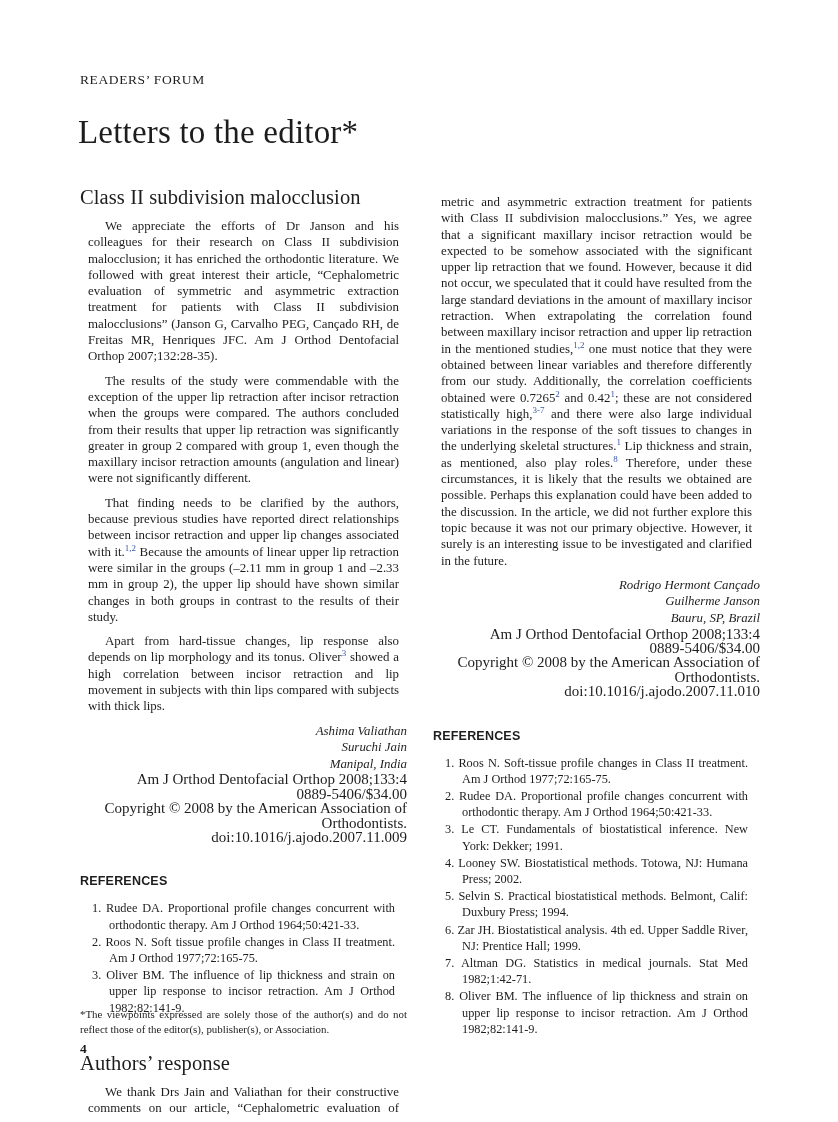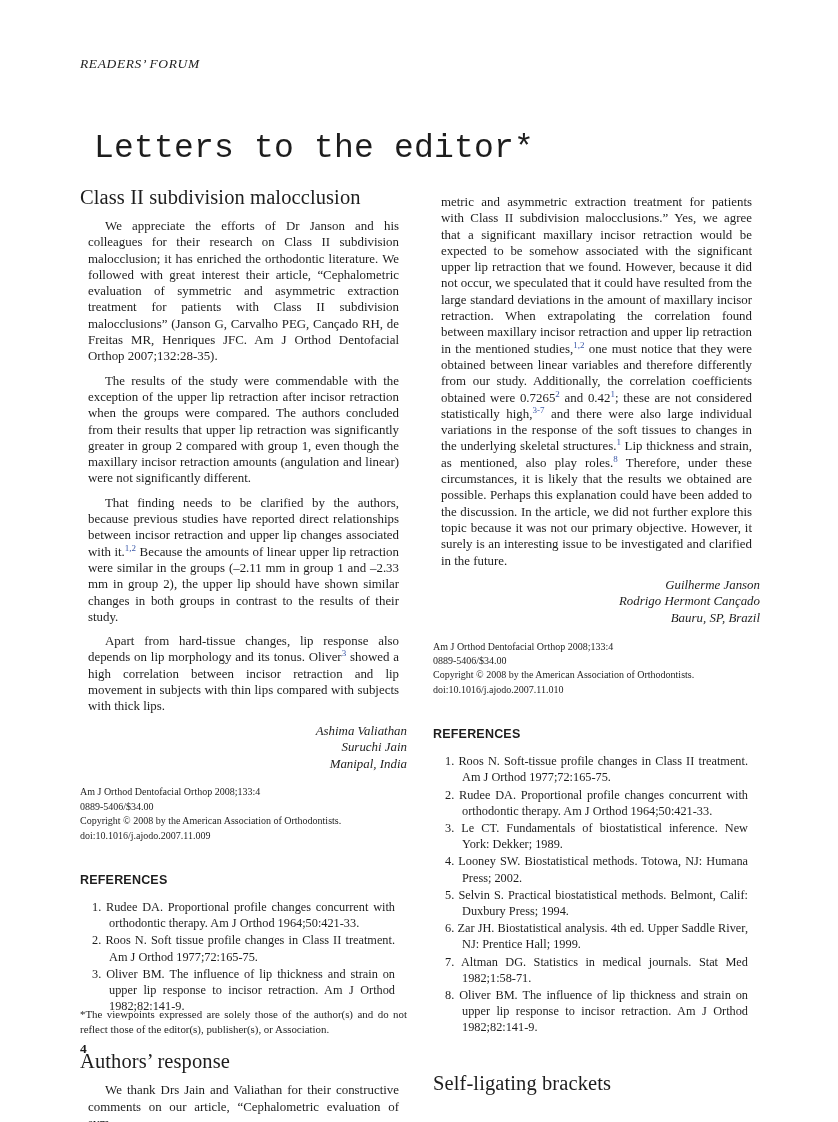--- a/index.html
+++ b/index.html
@@ -3,22 +3,22 @@
 <meta charset="utf-8">
 <style>
   html,body{margin:0;padding:0;background:#ffffff;}
   body{
     width:838px;height:1122px;position:relative;
     font-family:"Liberation Serif", serif;
     color:#1d1d1d;
     -webkit-font-smoothing:antialiased;
   }
   .kicker{
-    position:absolute;left:80px;top:56px;
-    font-size:13.5px;letter-spacing:0.6px;font-style:italic;
+    position:absolute;left:80px;top:72px;
+    font-size:13.5px;letter-spacing:0.6px;
   }
   .doc-title{
     position:absolute;left:78px;top:114px;
     font-size:33px;font-weight:400;letter-spacing:0.2px;
   }
   .col{position:absolute;top:186px;width:327px;}
   .col-left{left:80px;}
   .col-right{left:433px;}
   h2.section{
     font-size:20.5px;font-weight:400;margin:0 0 9px 0;letter-spacing:0.1px;
@@ -31,21 +31,21 @@
   .body-p.noindent{text-indent:0;}
   sup.cite{
     color:#3a57a7;font-size:9px;line-height:0;vertical-align:super;
     letter-spacing:0;cursor:pointer;
   }
   .signature{
     text-align:right;font-style:italic;
     font-size:12.9px;line-height:16.6px;margin-top:2px;
   }
   .imprint{
-    font-size:10px;line-height:14.4px;margin-top:13px;
+    font-size:15px;line-height:14.4px;text-align:right;
   }
   .refs-heading{
     font-family:Liberation Sans, sans-serif;font-weight:bold;
     font-size:12.5px;margin:30px 0 10px 0;letter-spacing:0.2px;
   }
   ol.refs{
     margin:12px;padding:0;list-style:none;counter-reset:ref;
     font-size:12.3px;line-height:16.2px;
   }
   ol.refs li{
@@ -59,21 +59,21 @@
   }
   .pagenum{
     position:absolute;left:80px;top:1041px;
     font-size:13.5px;font-weight:bold;
   }
 </style>
 </head>
 <body>
 
 <div class="kicker">READERS’ FORUM</div>
-<h1 class="doc-title" style="margin:16px;font-weight:400;font-family:Liberation Mono, monospace;">Letters to the editor*</h1>
+<h1 class="doc-title" style="margin:0;font-weight:400;">Letters to the editor*</h1>
 
 <div class="col col-left">
   <h2 class="section">Class II subdivision malocclusion</h2>
   <div>
       <p class="body-p"><span>We appreciate the efforts of Dr Janson and his colleagues for their research on Class II subdivision malocclusion; it has enriched the orthodontic literature. We followed with great interest their article, “Cephalometric evaluation of symmetric and asymmetric extraction treatment for patients with Class II subdivision malocclusions” (Janson G, Carvalho PEG, Cançado RH, de Freitas MR, Henriques JFC. Am J Orthod Dentofacial Orthop 2007;132:28-35).</span></p>
       <p class="body-p"><span>The results of the study were commendable with the exception of the upper lip retraction after incisor retraction when the groups were compared. The authors concluded from their results that upper lip retraction was significantly greater in group 2 compared with group 1, even though the maxillary incisor retraction amounts (angulation and linear) were not significantly different.</span></p>
       <p class="body-p"><span>That finding needs to be clarified by the authors, because previous studies have reported direct relationships between incisor retraction and upper lip changes associated with it.</span><sup class="cite" style="color: rgb(58, 87, 167);">1,2</sup><span> Because the amounts of linear upper lip retraction were similar in the groups (–2.11 mm in group 1 and –2.33 mm in group 2), the upper lip should have shown similar changes in both groups in contrast to the results of their study.</span></p>
       <p class="body-p"><span>Apart from hard-tissue changes, lip response also depends on lip morphology and its tonus. Oliver</span><sup class="cite" style="color: rgb(58, 87, 167);">3</sup><span> showed a high correlation between incisor retraction and lip movement in subjects with thin lips compared with subjects with thick lips.</span></p>
     </div>
   <div class="signature">
@@ -97,38 +97,37 @@
   <div>
       <p class="body-p"><span>We thank Drs Jain and Valiathan for their constructive comments on our article, “Cephalometric evaluation of sym-</span></p>
     </div>
 </div>
 
 <div class="col col-right">
   <div>
       <p class="body-p noindent"><span>metric and asymmetric extraction treatment for patients with Class II subdivision malocclusions.” Yes, we agree that a significant maxillary incisor retraction would be expected to be somehow associated with the significant upper lip retraction that we found. However, because it did not occur, we speculated that it could have resulted from the large standard deviations in the amount of maxillary incisor retraction. When extrapolating the correlation found between maxillary incisor retraction and upper lip retraction in the mentioned studies,</span><sup class="cite" style="color: rgb(58, 87, 167);">1,2</sup><span> one must notice that they were obtained between linear variables and therefore differently from our study. Additionally, the correlation coefficients obtained were 0.7265</span><sup class="cite" style="color: rgb(58, 87, 167);">2</sup><span> and 0.42</span><sup class="cite" style="color: rgb(58, 87, 167);">1</sup><span>; these are not considered statistically high,</span><sup class="cite" style="color: rgb(58, 87, 167);">3-7</sup><span> and there were also large individual variations in the response of the soft tissues to changes in the underlying skeletal structures.</span><sup class="cite" style="color: rgb(58, 87, 167);">1</sup><span> Lip thickness and strain, as mentioned, also play roles.</span><sup class="cite" style="color: rgb(58, 87, 167);">8</sup><span> Therefore, under these circumstances, it is likely that the results we obtained are possible. Perhaps this explanation could have been added to the discussion. In the article, we did not further explore this topic because it was not our primary objective. However, it surely is an interesting issue to be investigated and clarified in the future.</span></p>
     </div>
   <div class="signature">
+      <div>Rodrigo Hermont Cançado</div>
       <div>Guilherme Janson</div>
-      <div>Rodrigo Hermont Cançado</div>
       <div>Bauru, SP, Brazil</div>
     </div>
   <div class="imprint">
       <div>Am J Orthod Dentofacial Orthop 2008;133:4</div>
       <div>0889-5406/$34.00</div>
       <div>Copyright © 2008 by the American Association of Orthodontists.</div>
       <div>doi:10.1016/j.ajodo.2007.11.010</div>
     </div>
   <div class="refs-heading">REFERENCES</div>
   <ol class="refs">
       <li>Roos N. Soft-tissue profile changes in Class II treatment. Am J Orthod 1977;72:165-75.</li>
       <li>Rudee DA. Proportional profile changes concurrent with orthodontic therapy. Am J Orthod 1964;50:421-33.</li>
-      <li>Le CT. Fundamentals of biostatistical inference. New York: Dekker; 1989.</li>
+      <li>Le CT. Fundamentals of biostatistical inference. New York: Dekker; 1991.</li>
       <li>Looney SW. Biostatistical methods. Totowa, NJ: Humana Press; 2002.</li>
       <li>Selvin S. Practical biostatistical methods. Belmont, Calif: Duxbury Press; 1994.</li>
       <li>Zar JH. Biostatistical analysis. 4th ed. Upper Saddle River, NJ: Prentice Hall; 1999.</li>
-      <li>Altman DG. Statistics in medical journals. Stat Med 1982;1:58-71.</li>
+      <li>Altman DG. Statistics in medical journals. Stat Med 1982;1:42-71.</li>
       <li>Oliver BM. The influence of lip thickness and strain on upper lip response to incisor retraction. Am J Orthod 1982;82:141-9.</li>
     </ol>
-  <h2 class="section section-mid">Self-ligating brackets</h2>
 </div>
 
 <div class="footnote">*The viewpoints expressed are solely those of the author(s) and do not reflect those of the editor(s), publisher(s), or Association.</div>
 <div class="pagenum">4</div>
 
 </body></html>

